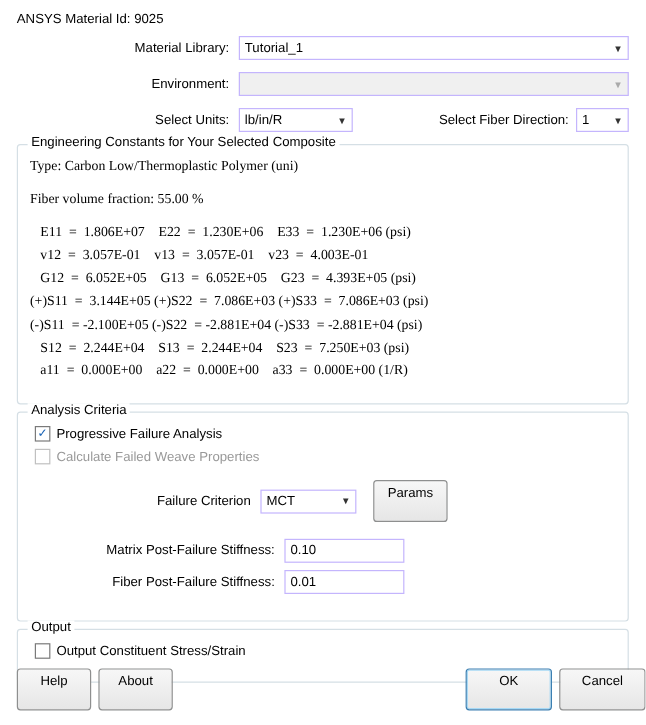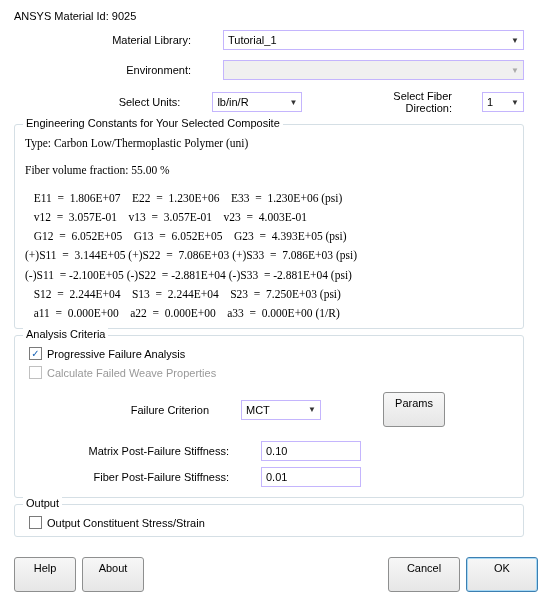--- a/index.html
+++ b/index.html
@@ -16,21 +16,20 @@
   }
   .window {
     padding: 10px 14px;
     position: relative;
     height: 604px;
   }
   .row {
     display: flex;
     align-items: center;
     margin-bottom: 6px;
-    gap: 24px;
   }
   .label-col {
     width: 185px;
     text-align: right;
     padding-right: 8px;
   }
   .select, .input {
     border: 1px solid #c4b5fd;
     background: #fff;
     height: 20px;
@@ -48,21 +47,21 @@
     background: #f0f0f0;
     color: #888;
   }
   .dd-arrow {
     font-size: 8px;
     color: #333;
   }
   .groupbox {
     border: 1px solid #d5dfe5;
     border-radius: 3px;
-    padding: 8px 10px 4px 10px;
+    padding: 8px 10px 16px 10px;
     margin: 6px 0;
     position: relative;
   }
   .groupbox > .legend {
     position: absolute;
     top: -8px;
     left: 8px;
     background: #fff;
     padding: 0 3px;
     font-size: 11px;
@@ -217,18 +216,18 @@
       <span>Output Constituent Stress/Strain</span>
     </div>
   </div>
 
   <div class="bottom-buttons">
     <div class="left">
       <div class="button">Help</div>
       <div class="button">About</div>
     </div>
     <div class="right">
+      <div class="button default" style="min-width:72px;">OK</div>
       <div class="button" style="min-width:72px;">Cancel</div>
-      <div class="button default" style="min-width:72px;">OK</div>
     </div>
   </div>
 
 </div>
 
 </body></html>

